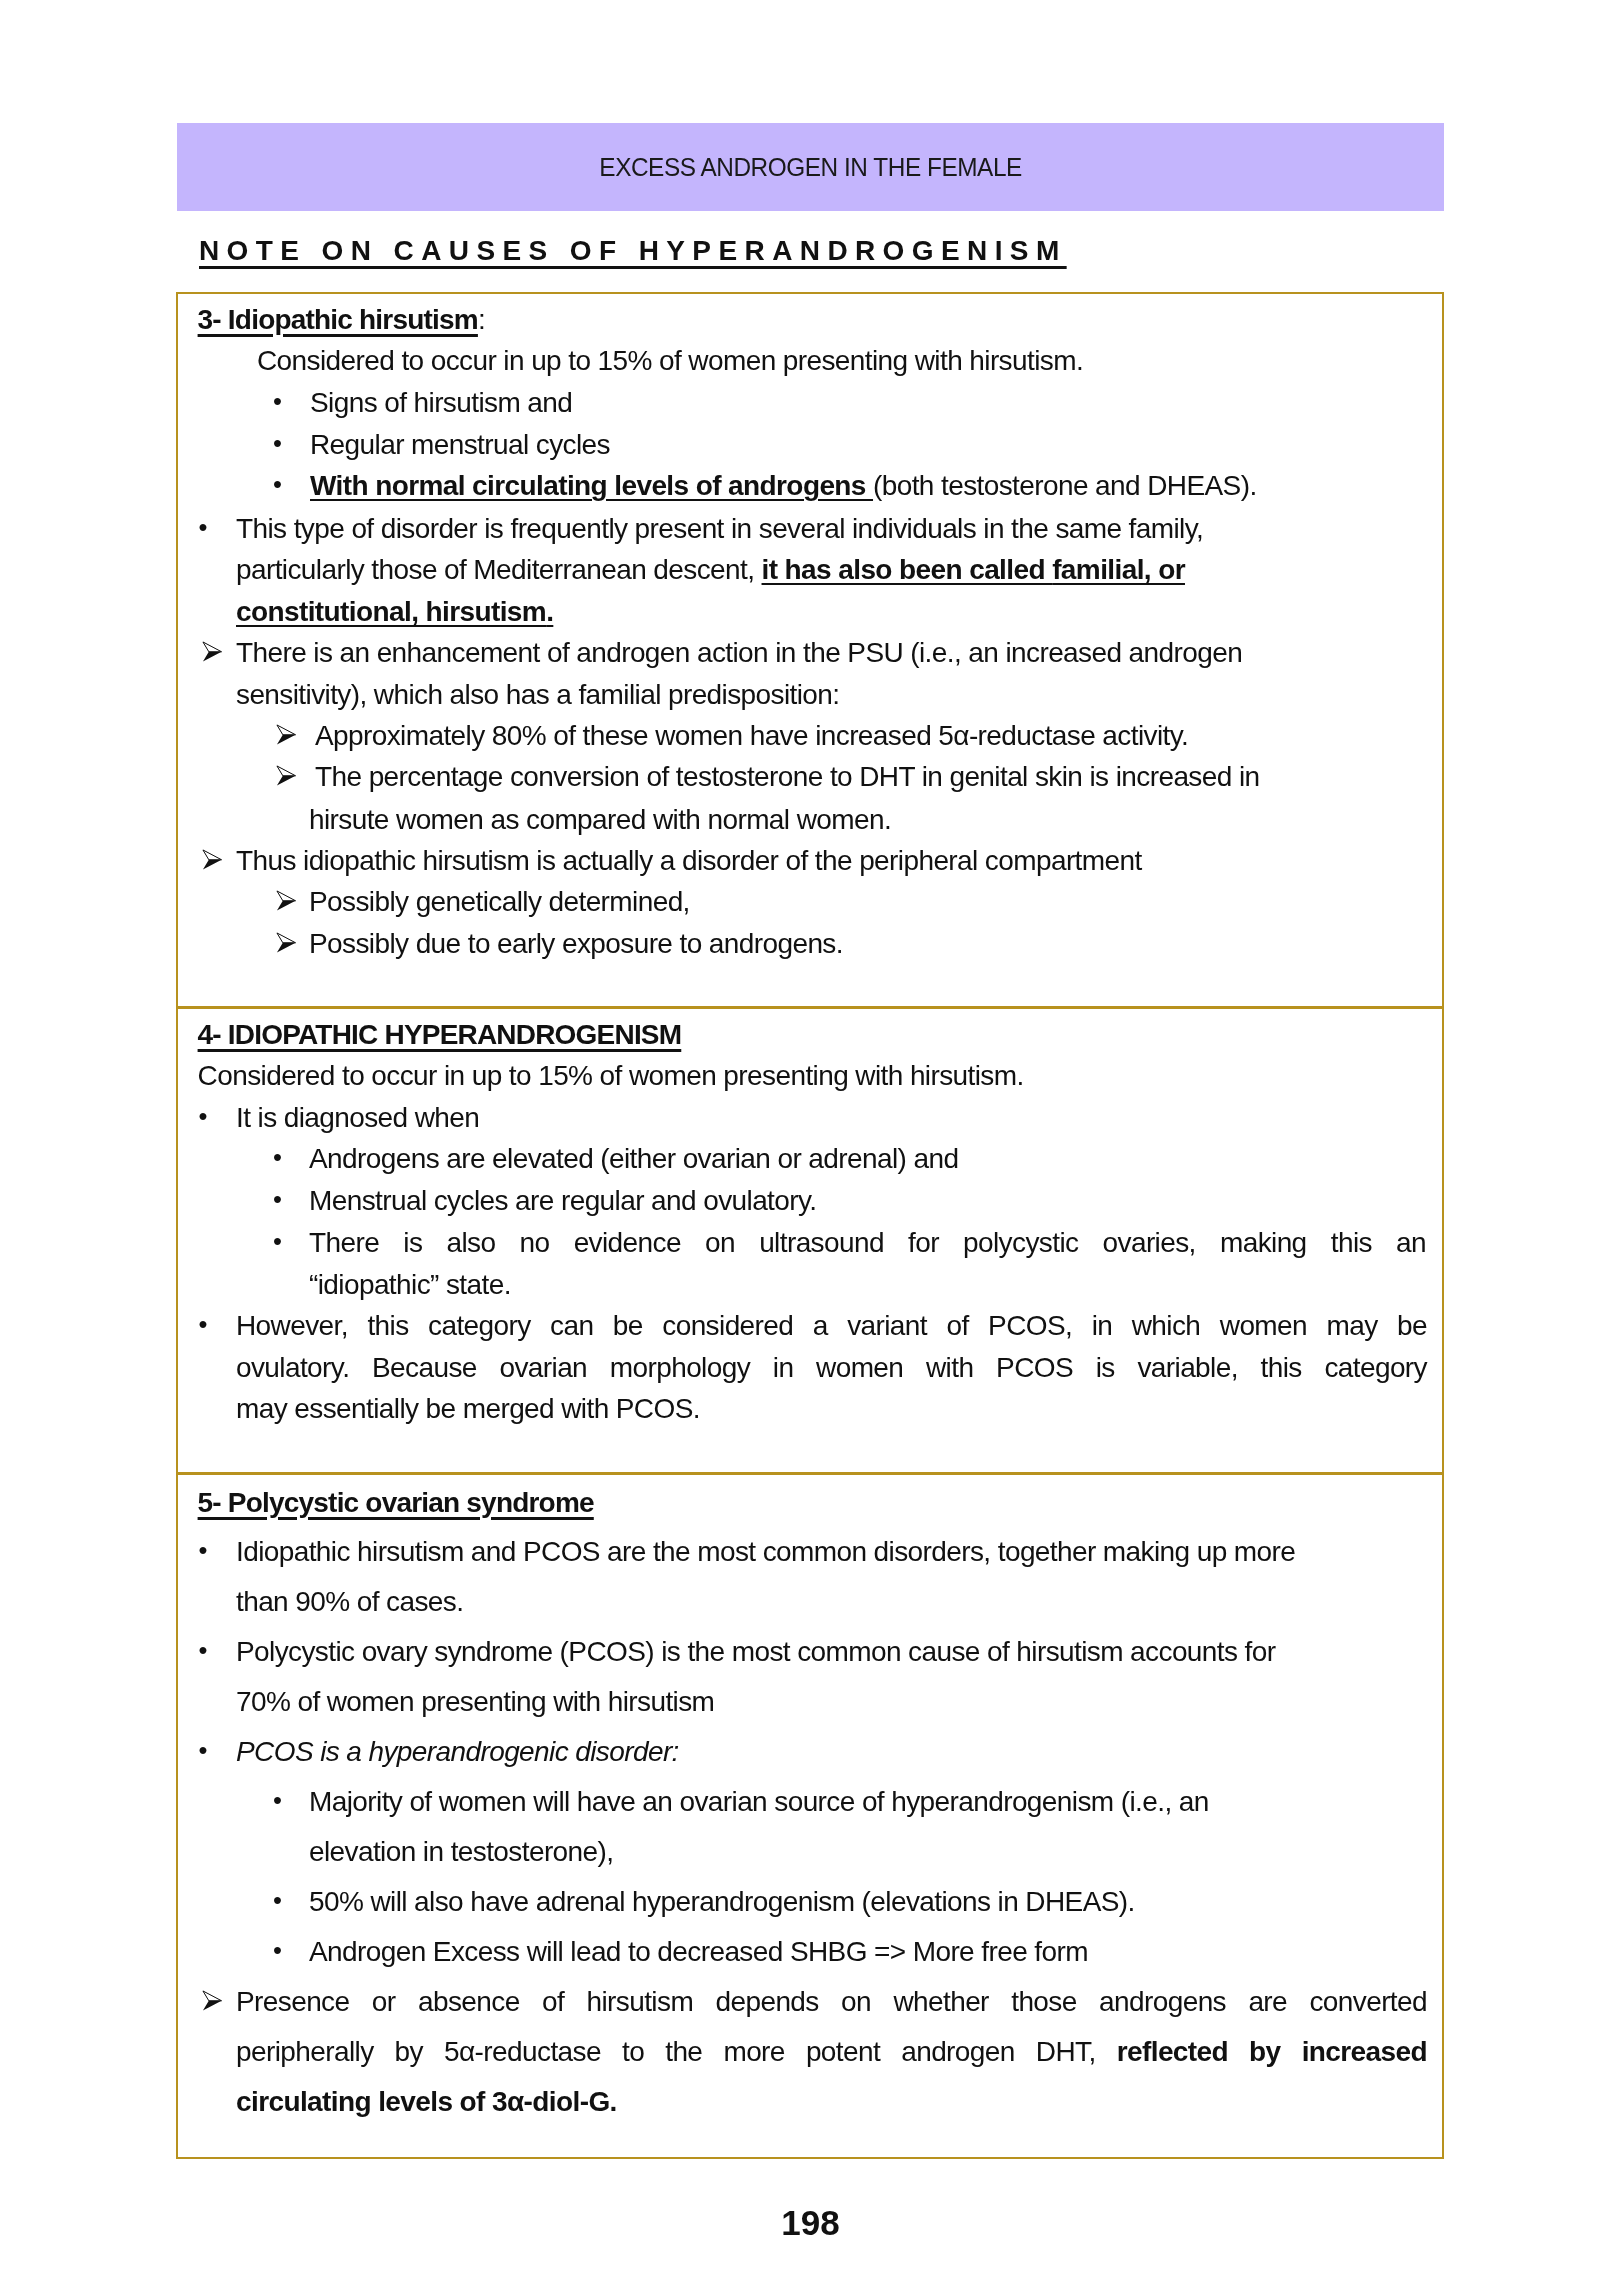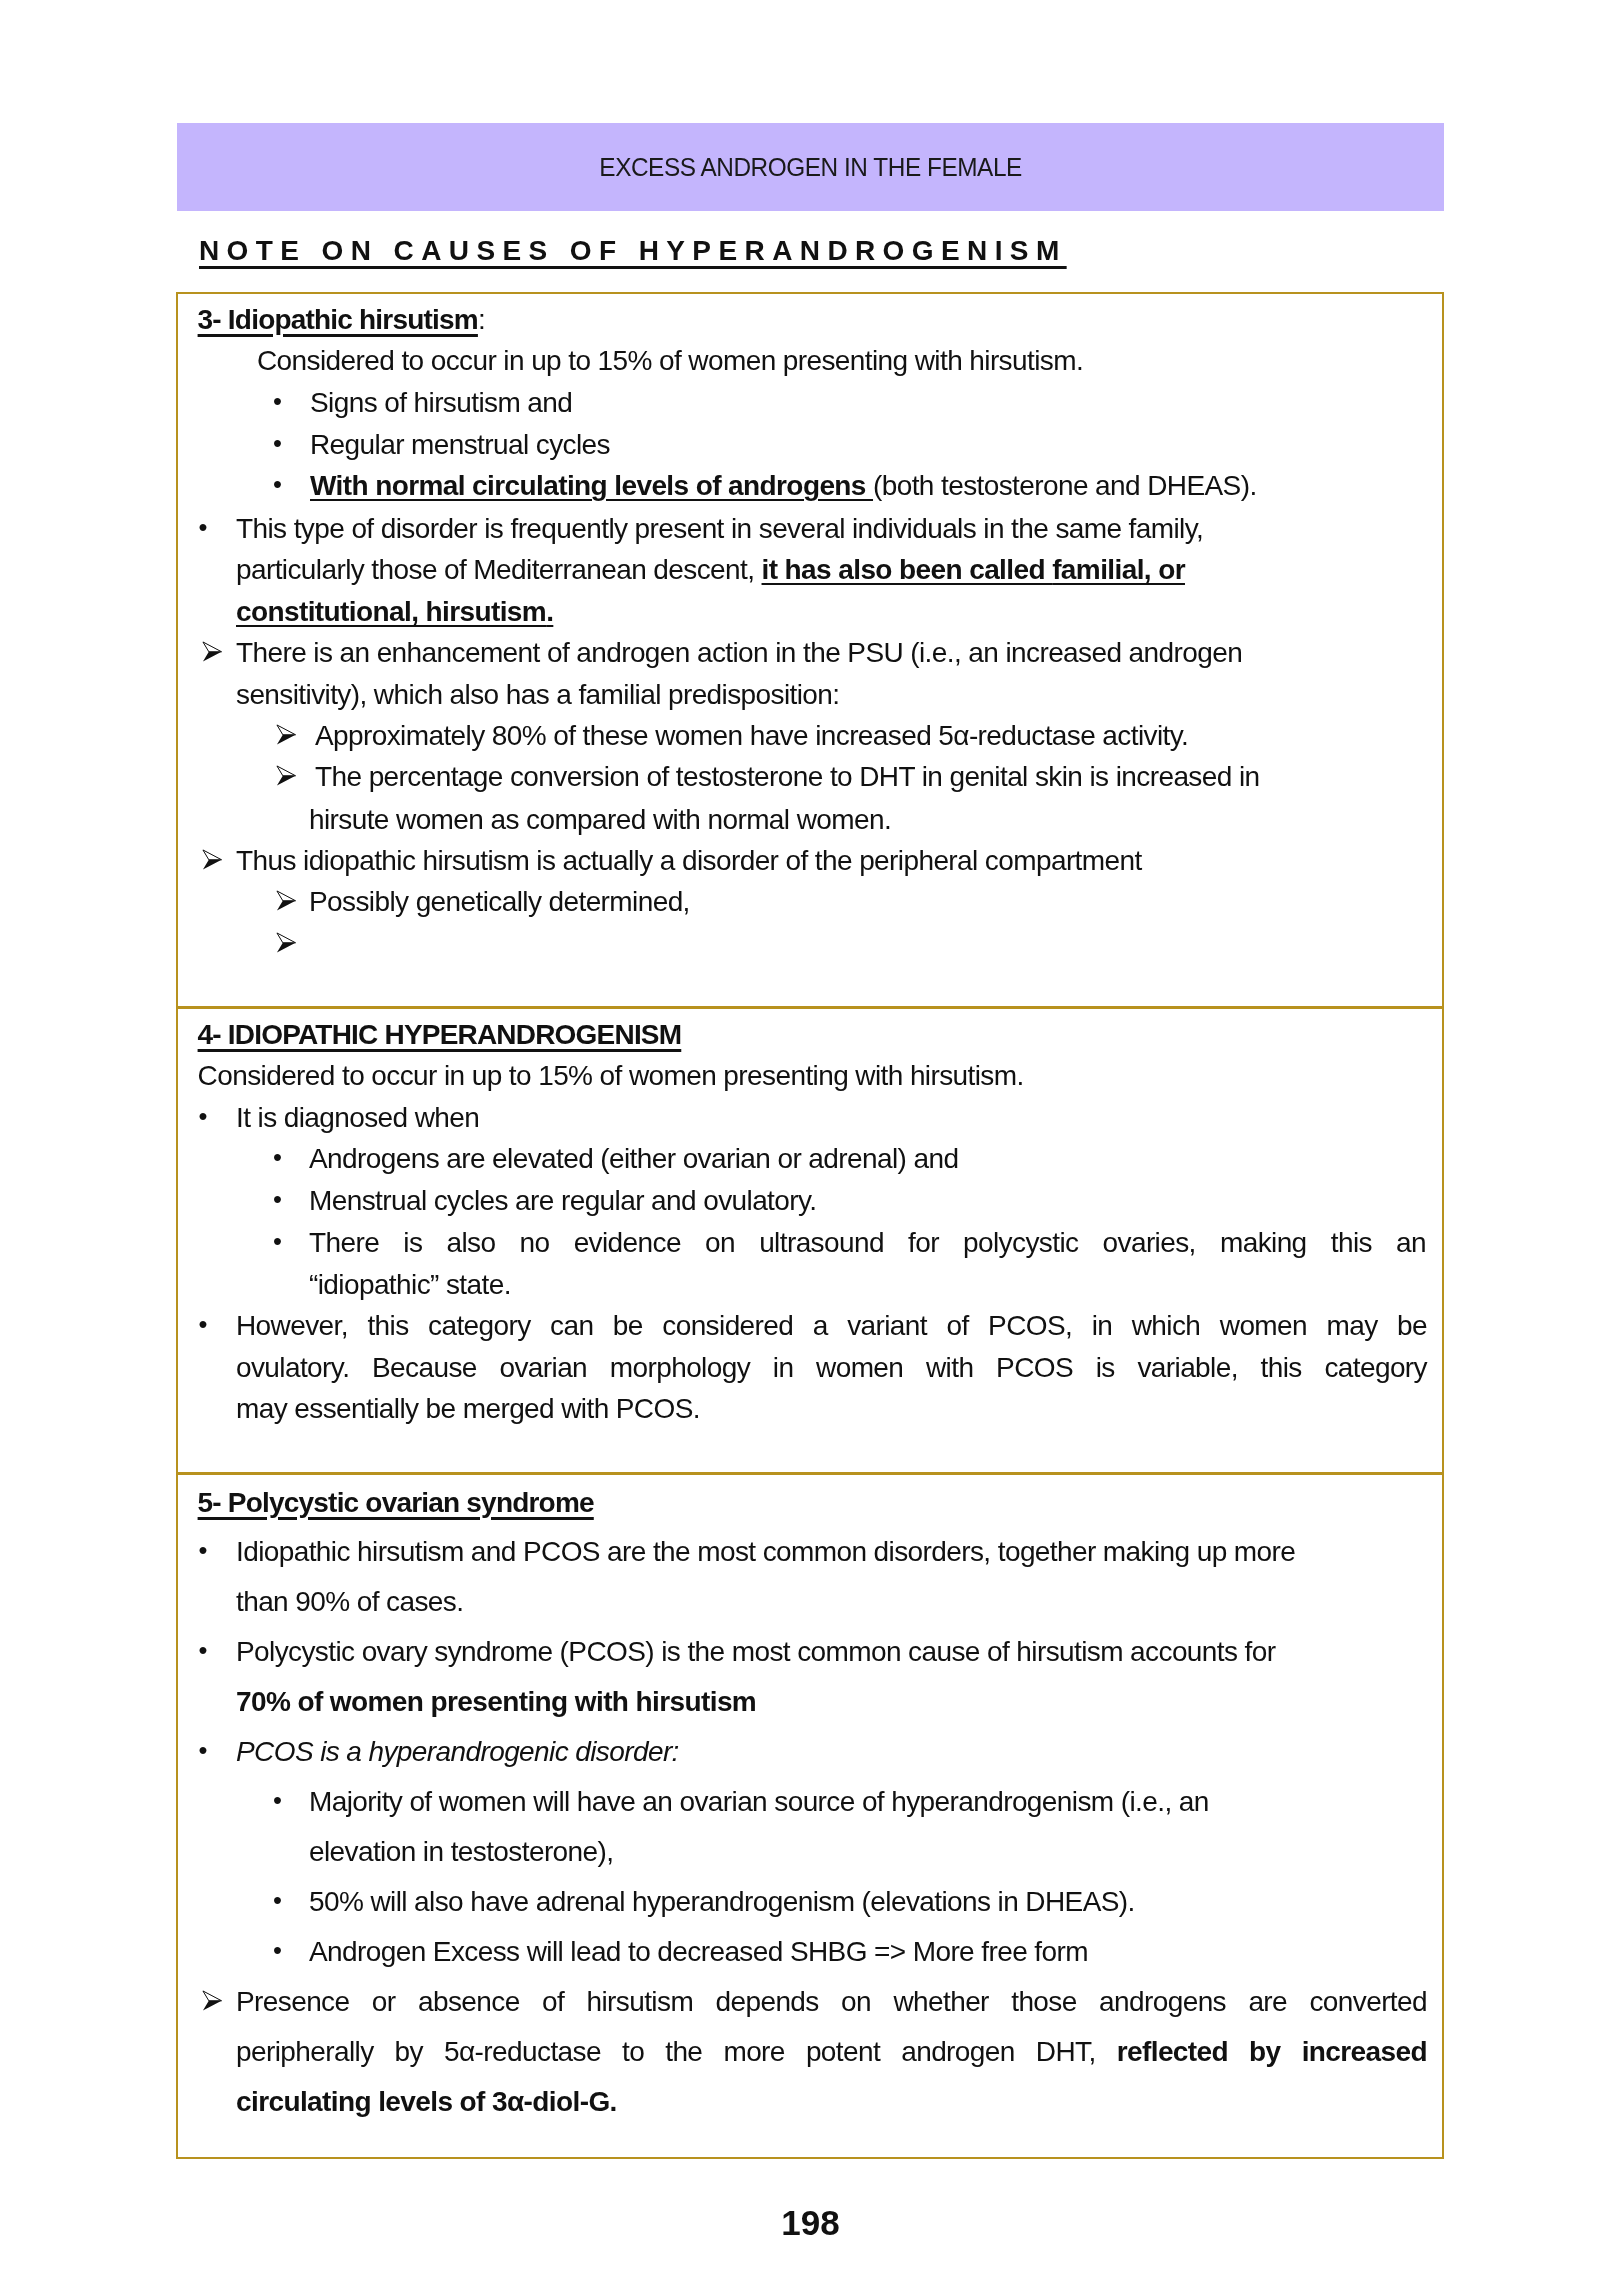--- a/index.html
+++ b/index.html
@@ -87,20 +87,21 @@
     <div class="line" style="left:58px;top:553px;">Thus idiopathic hirsutism is actually a disorder of the peripheral compartment</div>
 
     <svg class="arrow" style="left:96px;top:595px;" viewBox="0 0 24 24" width="23.5" height="23.5">
         <use href="#arrow-sym"></use>
       </svg>
     <div class="line" style="left:131px;top:594px;">Possibly genetically determined,</div>
 
     <svg class="arrow" style="left:96px;top:637px;" viewBox="0 0 24 24" width="23.5" height="23.5">
         <use href="#arrow-sym"></use>
       </svg>
+    <div class="line" style="left:131px;top:636px;">Possibly due to early exposure to androgens.</div>
   </div>
 
   <div class="divider" style="top:712px;"></div>
 
   <div class="section" style="top:715px;height:465px;">
     <div class="line" style="left:19.6px;top:11.8px;"><span class="h">4- IDIOPATHIC HYPERANDROGENISM</span></div>
     <div class="line" style="left:19.6px;top:53px;">Considered to occur in up to 15% of women presenting with hirsutism.</div>
 
     <div class="bullet" style="left:20.6px;top:95px;">•</div>
     <div class="line" style="left:58px;top:95px;">It is diagnosed when</div>
@@ -125,21 +126,21 @@
 
   <div class="section" style="top:1181px;height:683px;">
     <div class="line" style="left:19.6px;top:13.7px;"><span class="h">5- Polycystic ovarian syndrome</span></div>
 
     <div class="bullet" style="left:20.6px;top:63px;">•</div>
     <div class="line" style="left:58px;top:63px;">Idiopathic hirsutism and PCOS are the most common disorders, together making up more</div>
     <div class="line" style="left:58px;top:113px;">than 90% of cases.</div>
 
     <div class="bullet" style="left:20.6px;top:163px;">•</div>
     <div class="line" style="left:58px;top:163px;">Polycystic ovary syndrome (PCOS) is the most common cause of hirsutism accounts for</div>
-    <div class="line" style="left:58px;top:213px;font-weight:bold;">70% of women presenting with hirsutism</div>
+    <div class="line" style="left:58px;top:213px;">70% of women presenting with hirsutism</div>
 
     <div class="bullet" style="left:20.6px;top:263px;">•</div>
     <div class="line" style="left:58px;top:263px;font-style:italic;">PCOS is a hyperandrogenic disorder:</div>
 
     <div class="bullet" style="left:95px;top:313px;">•</div>
     <div class="line" style="left:131px;top:313px;">Majority of women will have an ovarian source of hyperandrogenism (i.e., an</div>
     <div class="line" style="left:131px;top:363px;">elevation in testosterone),</div>
 
     <div class="bullet" style="left:95px;top:413px;">•</div>
     <div class="line" style="left:131px;top:413px;">50% will also have adrenal hyperandrogenism (elevations in DHEAS).</div>

